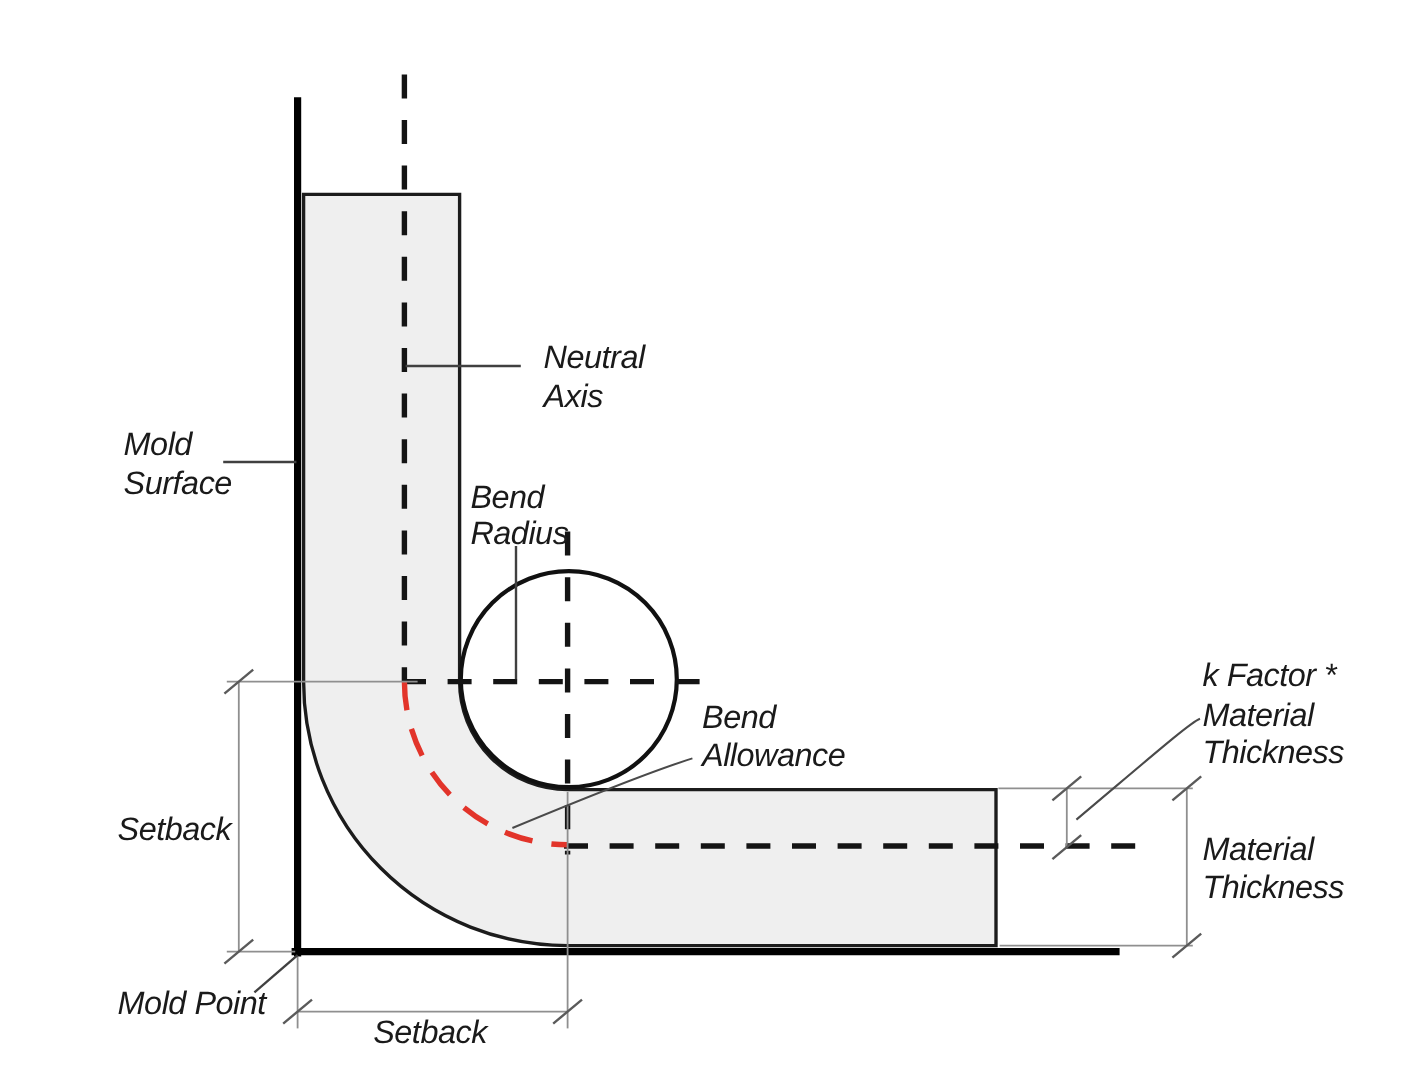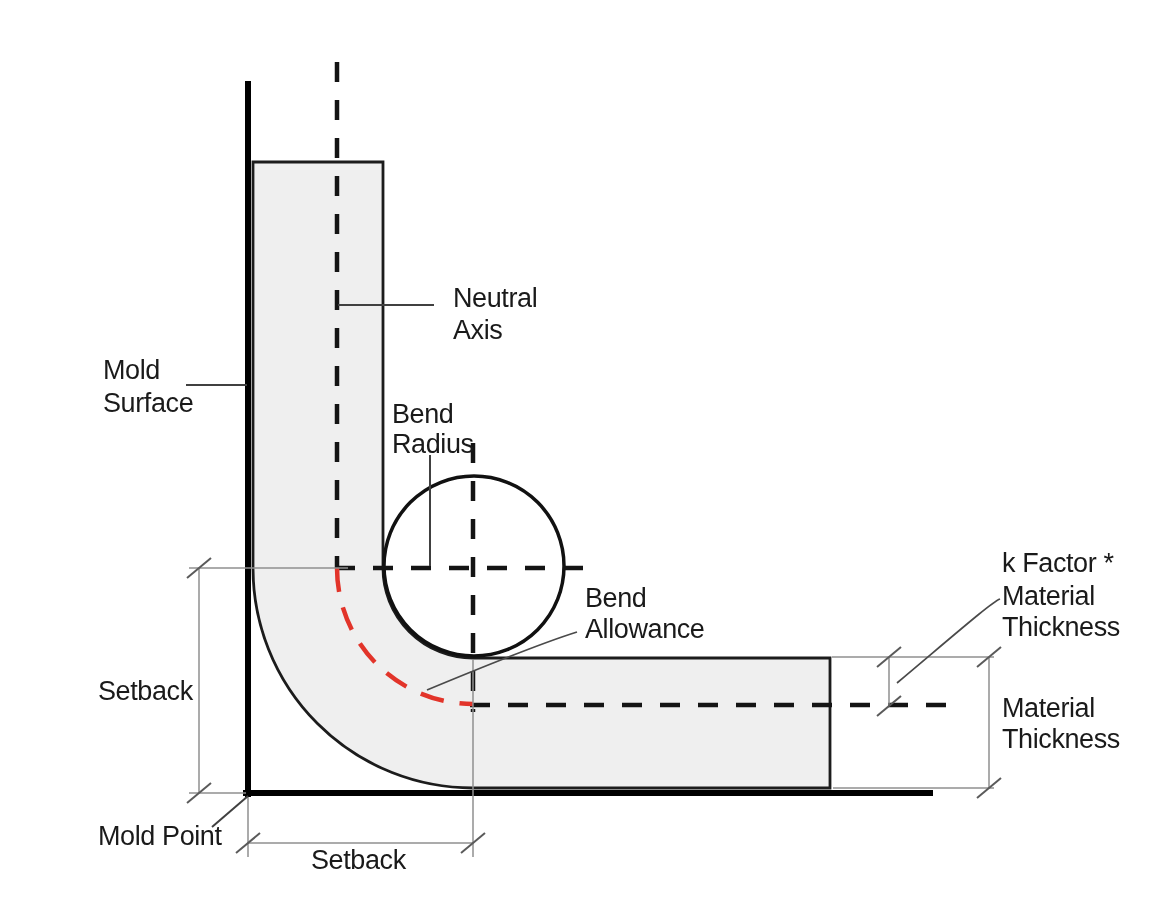--- a/index.html
+++ b/index.html
@@ -3,20 +3,21 @@
 <meta charset="utf-8">
 <title>Diagram</title>
 <style>
   html, body { margin: 0; padding: 0; background: #ffffff; }
   .canvas {
     position: relative;
     width: 1168px;
     height: 900px;
     background: #ffffff;
     overflow: hidden;
+    font-style: italic;
   }
   svg { display: block; }
   .lbl {
     font-family: "Liberation Sans", sans-serif;
     font-size: 27px;
     letter-spacing: -0.4px;
     fill: #1a1a1a;
   }
   .sheet { fill: #efefef; stroke: #1c1c1c; stroke-width: 2.8; }
   .mold { stroke: #000000; stroke-width: 6; stroke-linecap: square; fill: none; }

